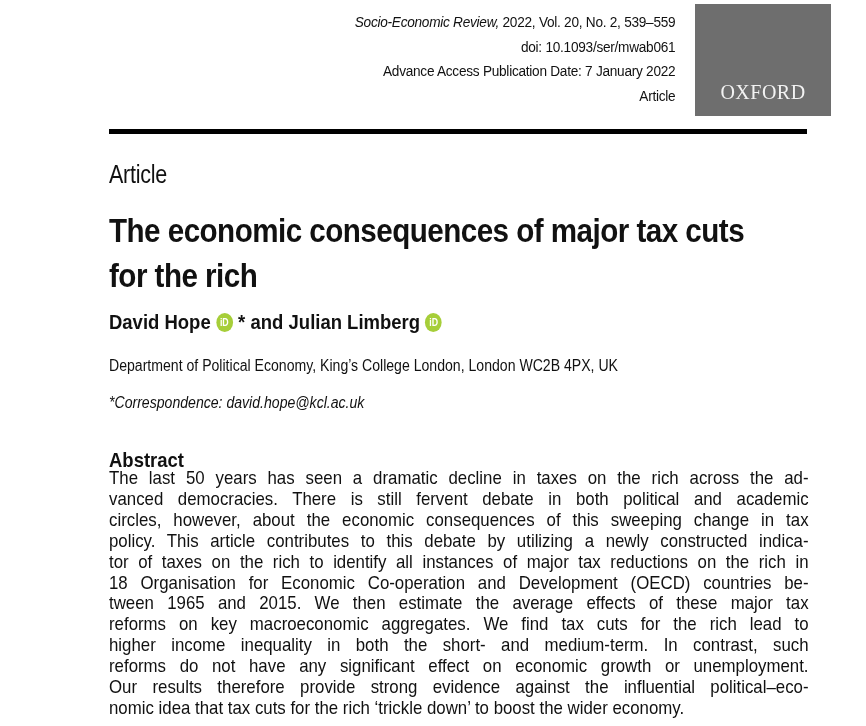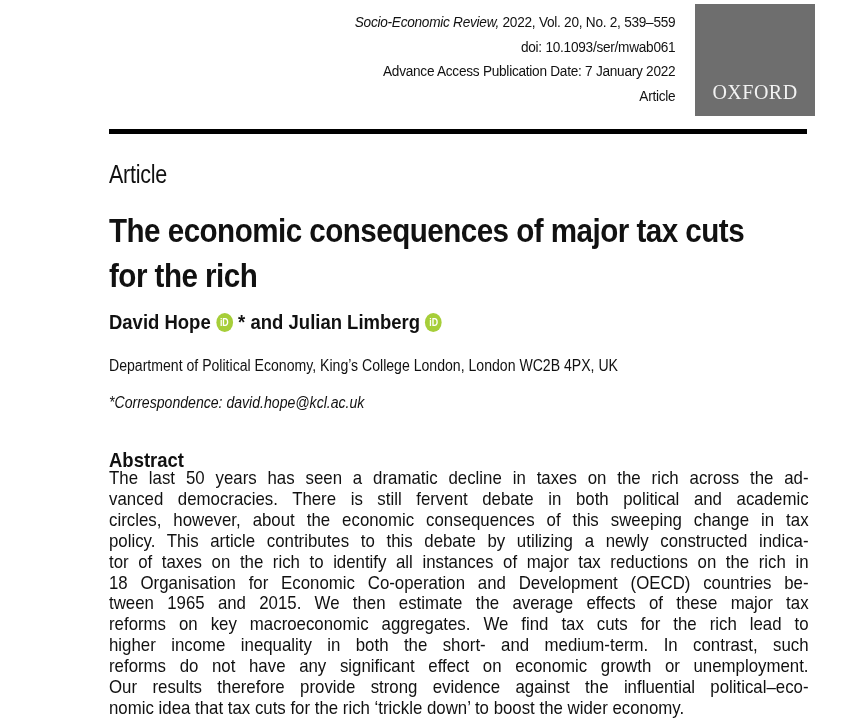--- a/index.html
+++ b/index.html
@@ -7,21 +7,21 @@
     width: 866px; height: 726px; overflow: hidden; position: relative;
     font-family: "Liberation Sans", sans-serif; color: #111;
   }
   .meta {
     position: absolute; right: 191px; top: 10px; text-align: right;
     font-size: 15.5px; line-height: 24.5px; letter-spacing: -0.3px;
     transform: scaleX(0.88); transform-origin: right top;
   }
   .meta .journal { font-style: italic; }
   .oxford {
-    position: absolute; left: 695px; top: 4px; width: 120px; height: 112px;
+    position: absolute; left: 695px; top: 4px; width: 136px; height: 112px;
     background: #6e6e6e; color: #f2f2f2;
     font-family: "Liberation Serif", serif; font-size: 20px; letter-spacing: 0.5px;
     display: flex; align-items: flex-end; justify-content: center;
     padding-bottom: 12px; box-sizing: border-box;
   }
   .rule {
     position: absolute; left: 109px; top: 129px; width: 698px; height: 5px;
     background: #000;
   }
   .kind {

